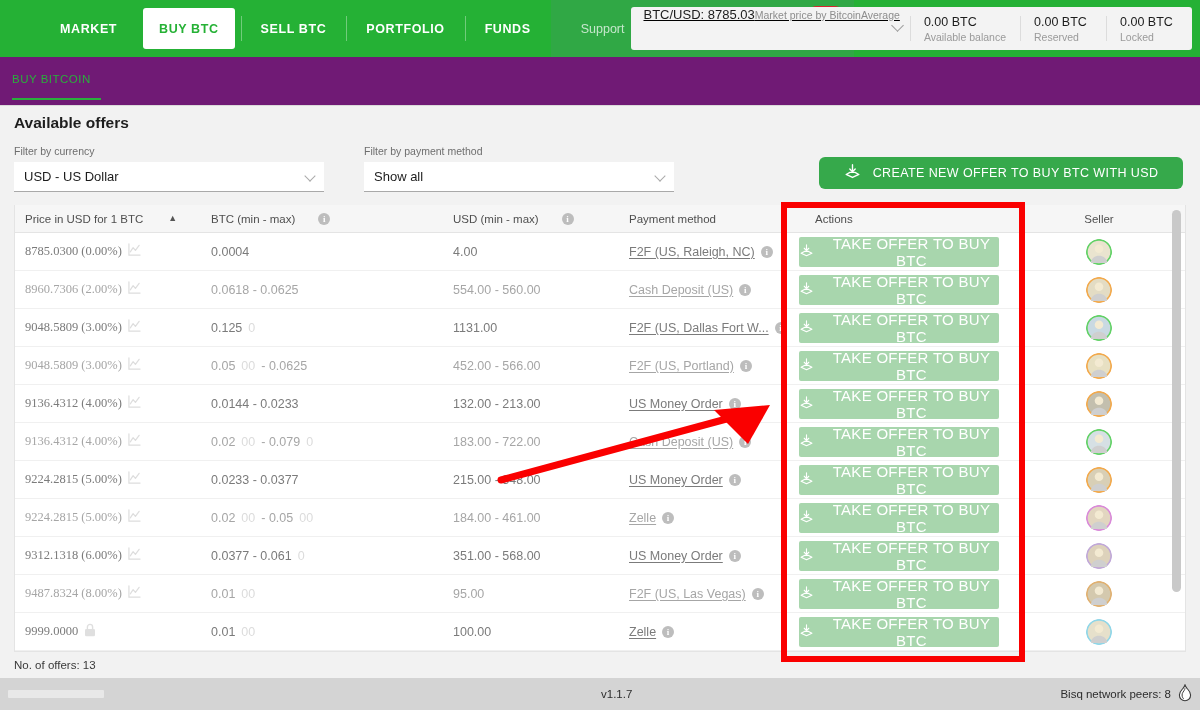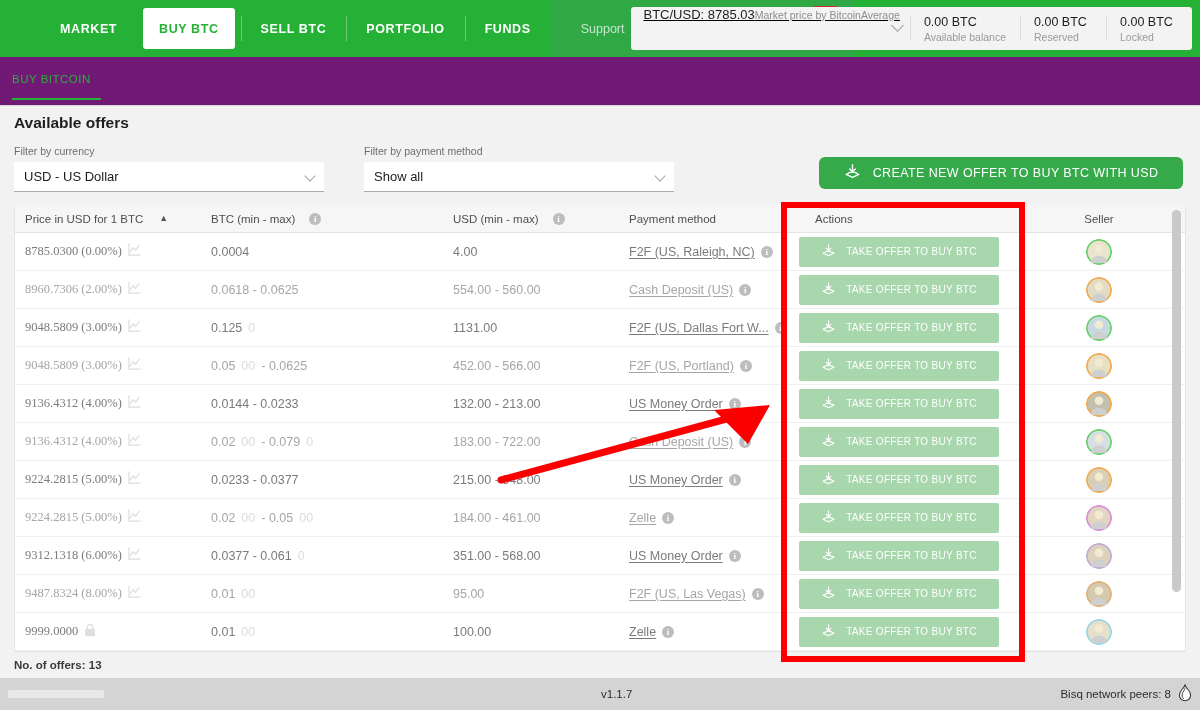--- a/index.html
+++ b/index.html
@@ -121,21 +121,21 @@
 
   
   .table-wrap {
     position: absolute; left: 14px; top: 205px; width: 1172px; height: 447px;
     background: #ffffff; border: 1px solid #e4e4e4; border-top: none;
   }
   .thead {
     display: flex; height: 28px; background: #f6f6f6;
     border-bottom: 1px solid #e4e4e4; align-items: center;
   }
-  .th { font-size: 11.5px; color: #4f4f4f; display: flex; gap: 14px; }
+  .th { font-size: 11.5px; color: #4f4f4f; display: flex; gap: 23px; }
   .c-price  { width: 196px; padding-left: 10px; }
   .c-btc    { width: 210px; }
   .c-usd    { width: 208px; padding-left: 32px; }
   .c-pay    { width: 160px; }
   .c-act    { width: 240px; }
   .c-sell   { width: 140px; justify-content: center; }
   .sort-arrow { font-size: 9px; color: #555; margin-left: 2px; }
   .info-i {
     display: inline-flex; align-items: center; justify-content: center;
     width: 12px; height: 12px; border-radius: 50%; background: #bdbdbd;
@@ -148,34 +148,34 @@
     border-bottom: 1px solid #f0f0f0; font-size: 12.5px; color: #7b7b7b;
   }
   .trow.light { color: #a6a6a6; }
   .cell { display: flex; align-items: center; gap: 6px; }
   .cell.c-price { padding-left: 10px; font-family: Liberation Serif, serif; }
   .faded { color: #dcdcdc; }
   .chart-ic { opacity: .55; }
   .pay-link { text-decoration: underline; text-underline-offset: 2px; }
   .take-btn {
     width: 200px; height: 30px; background: #a8d6ad; border: none; border-radius: 2px;
-    color: #ffffff; font-size: 10px; letter-spacing: .3px; cursor: pointer;
+    color: #ffffff; font-size: 15px; letter-spacing: .3px; cursor: pointer;
     display: flex; align-items: center; justify-content: center; gap: 10px;
     margin-left: 10px;
     text-align: center;
   }
   .avatar { width: 26px; height: 26px; border-radius: 50%; position: relative; overflow: hidden; }
 
   .vscroll {
     position: absolute; right: 4px; top: 5px; width: 9px; height: 382px;
     background: #c9c9c9; border-radius: 5px;
   }
 
   .offers-count {
-    position: absolute; left: 14px; top: 659px; font-size: 11.5px; color: #3a3a3a; font-weight: bold;
+    position: absolute; left: 14px; top: 659px; font-size: 11.5px; color: #3a3a3a;
   }
 
   
   .statusbar {
     position: absolute; left: 0; bottom: 0; width: 1200px; height: 32px;
     background: #d4d4d4; display: flex; align-items: center;
     font-size: 11.5px; color: #2d2d2d;
   }
   .sb-left { position: absolute; left: 8px; display: flex; align-items: center; gap: 14px; }
   .sb-bar { width: 96px; height: 8px; background: #e8e8e8; border-radius: 1px; }

